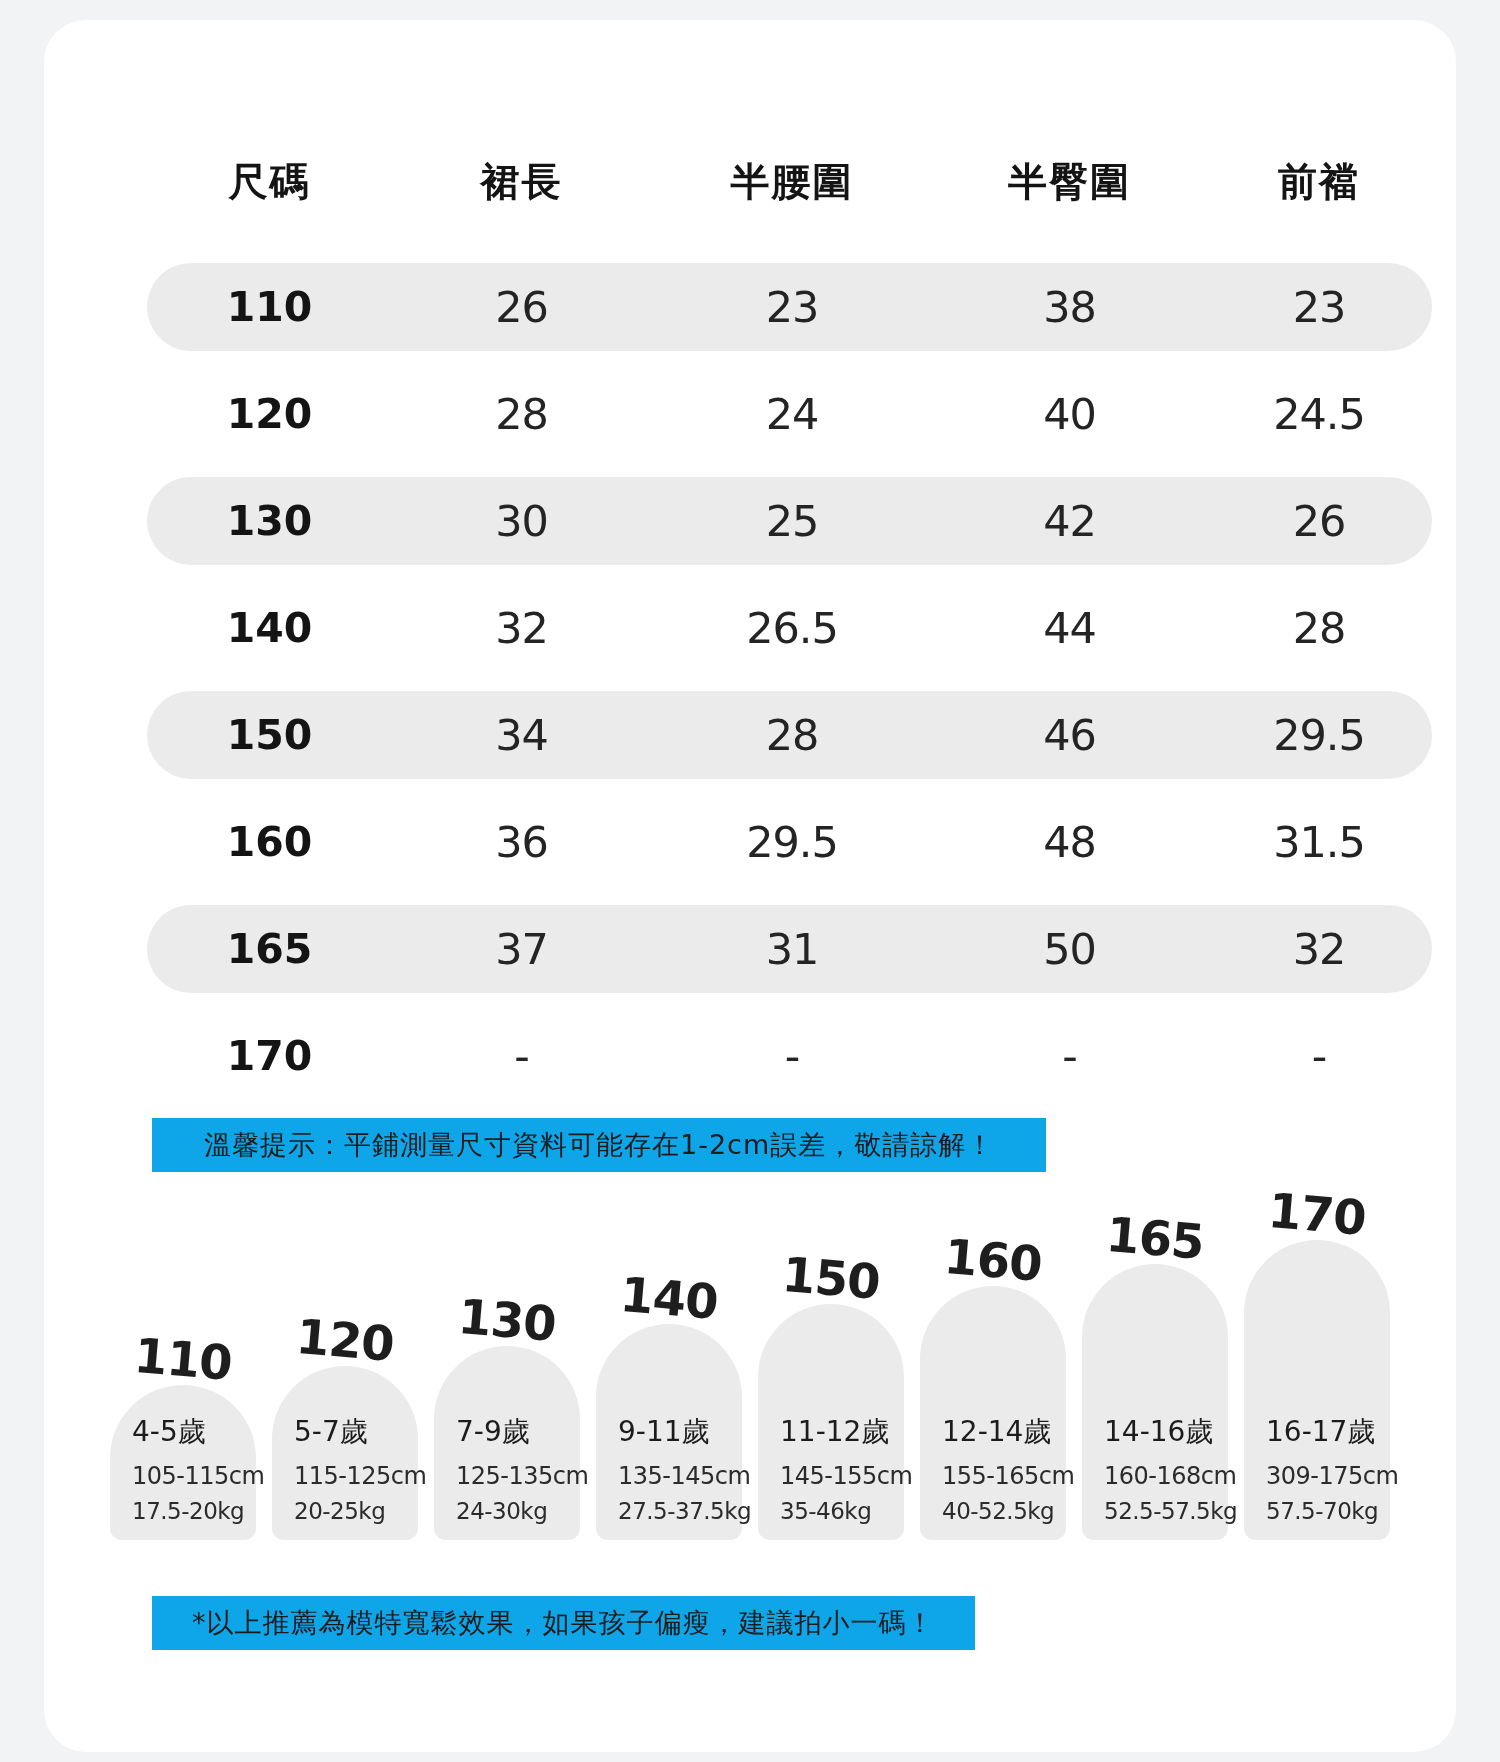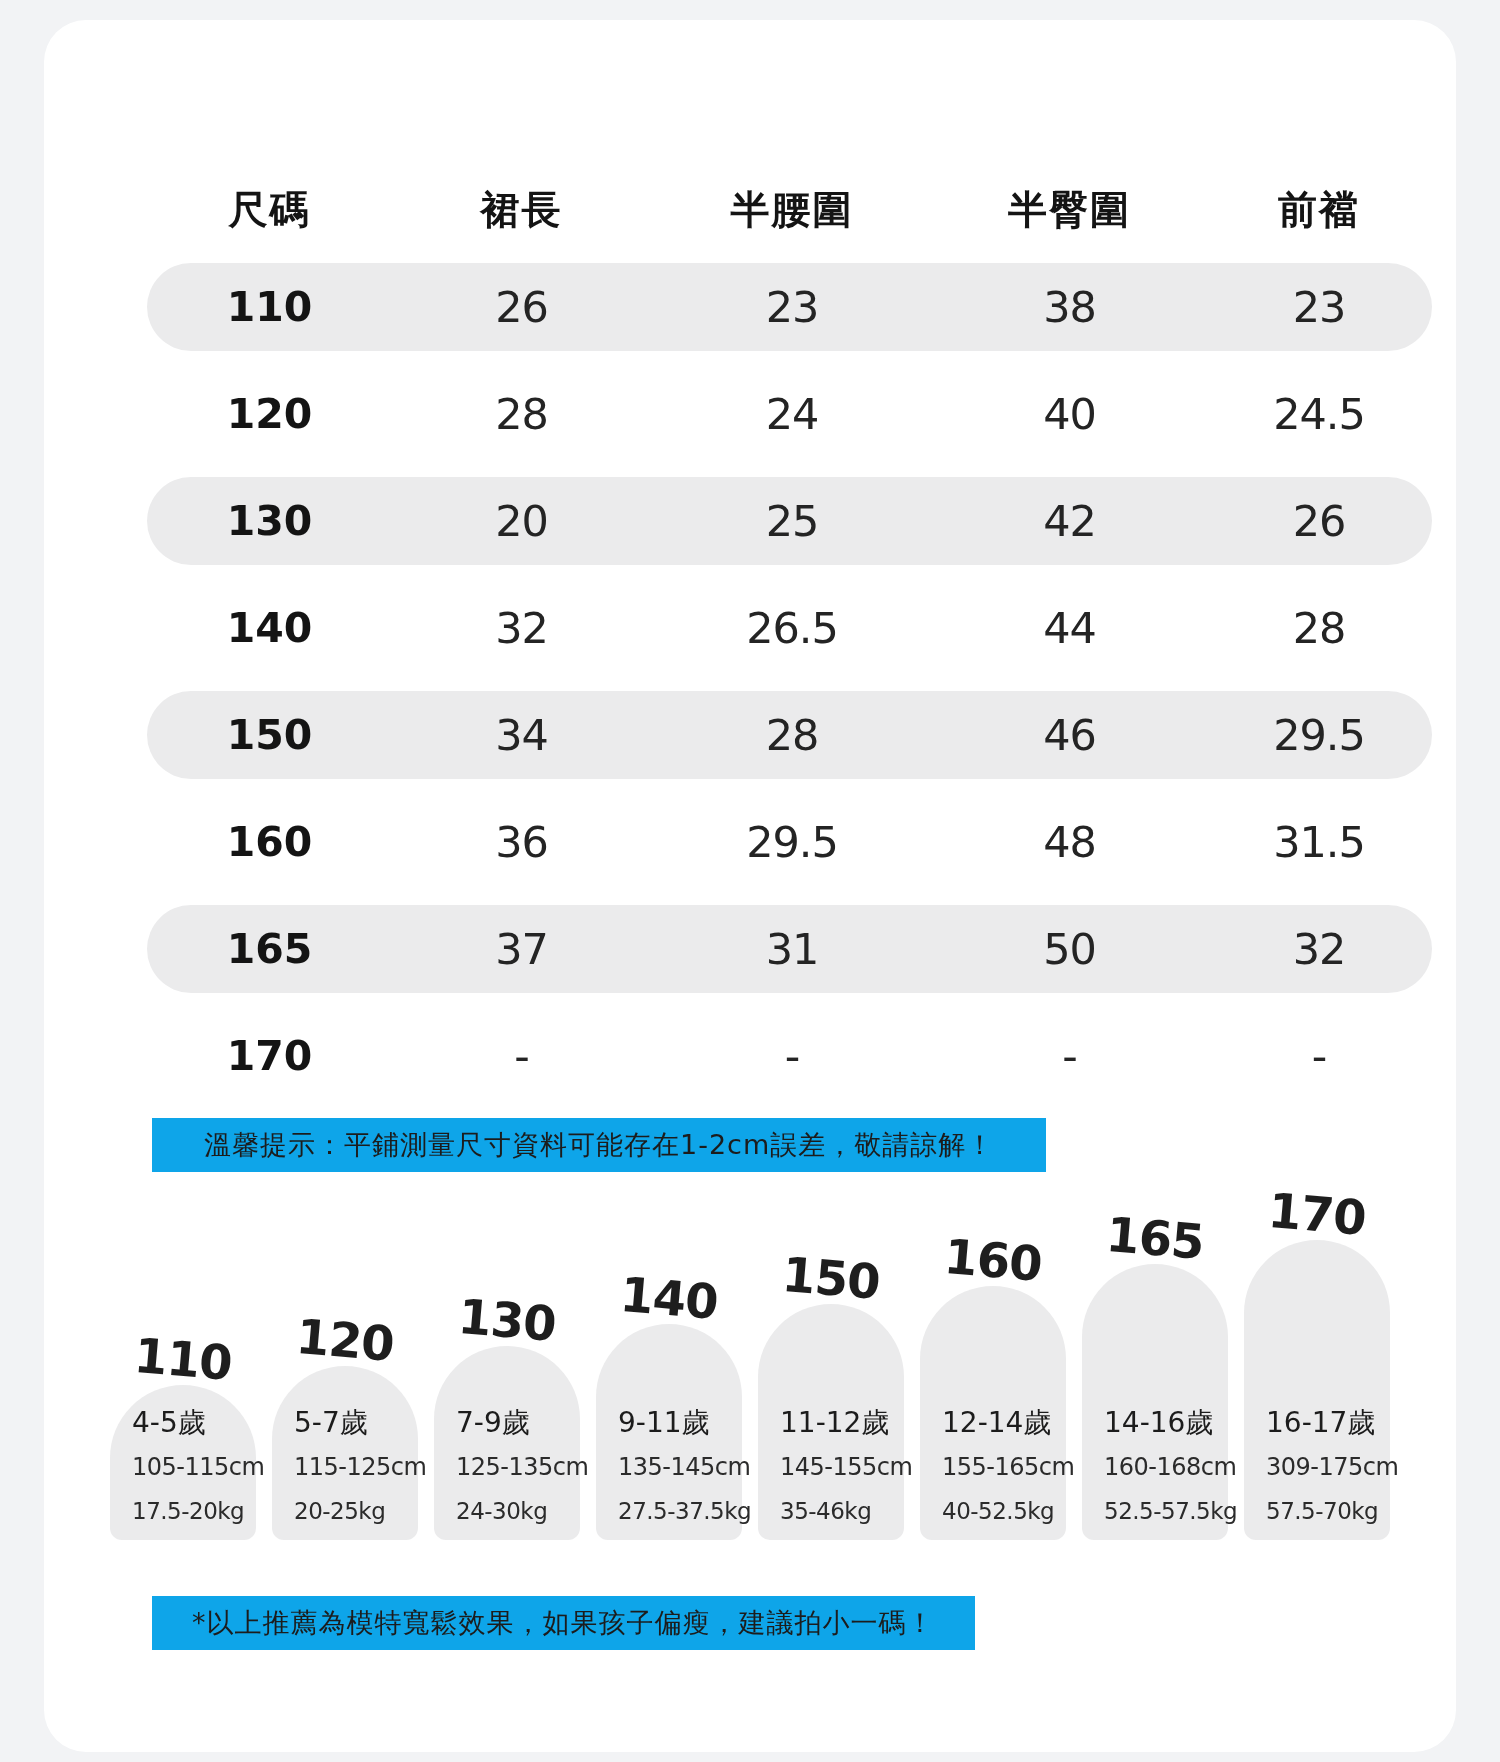--- a/index.html
+++ b/index.html
@@ -10,21 +10,21 @@
     color:#1f1f1f;
     overflow:hidden;
   }
   .card{
     position:absolute;left:44px;top:20px;width:1412px;height:1732px;
     background:#ffffff;border-radius:42px;
   }
   
   .thead{
     position:absolute;left:103px;top:138px;width:1285px;
-    display:grid;grid-template-columns:245px 259px 282px 273px 226px;margin-top:28px;
+    display:grid;grid-template-columns:245px 259px 282px 273px 226px;
   }
   .thead .hcell{
     text-align:center;font-size:39px;font-weight:600;color:#141414;
     letter-spacing:2px;line-height:48px;
   }
   .trow{
     position:absolute;left:103px;width:1285px;height:88px;
     display:grid;grid-template-columns:245px 259px 282px 273px 226px;
     align-items:center;
   }
@@ -53,21 +53,21 @@
     background:#ebebec;border-radius:73px 73px 12px 12px;
   }
   .arch-num{
     position:absolute;bottom:calc(100% - 2px);left:50%;
     transform:translateX(-50%) rotate(5deg);
     font-size:48px;font-weight:700;color:#1e1e1e;letter-spacing:-1px;
     white-space:nowrap;
   }
   .arch-text{position:absolute;left:22px;right:4px;bottom:16px;}
   .arch-age{font-size:28px;font-weight:500;color:#1c1c1c;margin-bottom:11px;white-space:nowrap;}
-  .arch-cm{font-size:24px;font-weight:400;color:#2b2b2b;margin-bottom:17px;white-space:nowrap;letter-spacing:-0.5px;}
+  .arch-cm{font-size:24px;font-weight:400;color:#2b2b2b;margin-bottom:8px;white-space:nowrap;letter-spacing:-0.5px;}
   .arch-kg{font-size:23px;font-weight:400;color:#2b2b2b;white-space:nowrap;letter-spacing:-0.5px;}
   
   .a0{left:66px;height:155px}
   .a1{left:228px;height:174px}
   .a2{left:390px;height:194px}
   .a3{left:552px;height:216px}
   .a4{left:714px;height:236px}
   .a5{left:876px;height:254px}
   .a6{left:1038px;height:276px}
   .a7{left:1200px;height:300px}
@@ -94,21 +94,21 @@
   </div>
   <div class="trow r1">
     <div class="tcell size">120</div>
     <div class="tcell">28</div>
     <div class="tcell">24</div>
     <div class="tcell">40</div>
     <div class="tcell">24.5</div>
   </div>
   <div class="trow striped r2">
     <div class="tcell size">130</div>
-    <div class="tcell">20</div>
+    <div class="tcell">30</div>
     <div class="tcell">25</div>
     <div class="tcell">42</div>
     <div class="tcell">26</div>
   </div>
   <div class="trow r3">
     <div class="tcell size">140</div>
     <div class="tcell">32</div>
     <div class="tcell">26.5</div>
     <div class="tcell">44</div>
     <div class="tcell">28</div>

